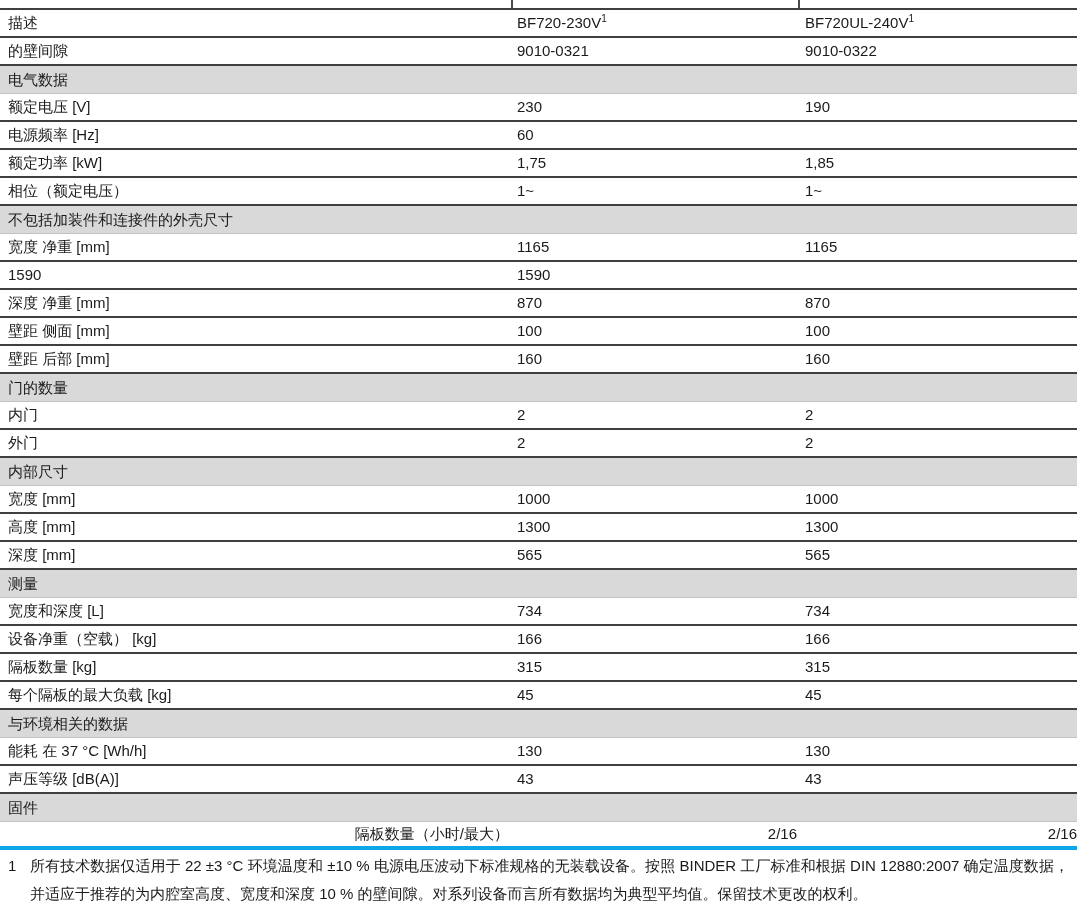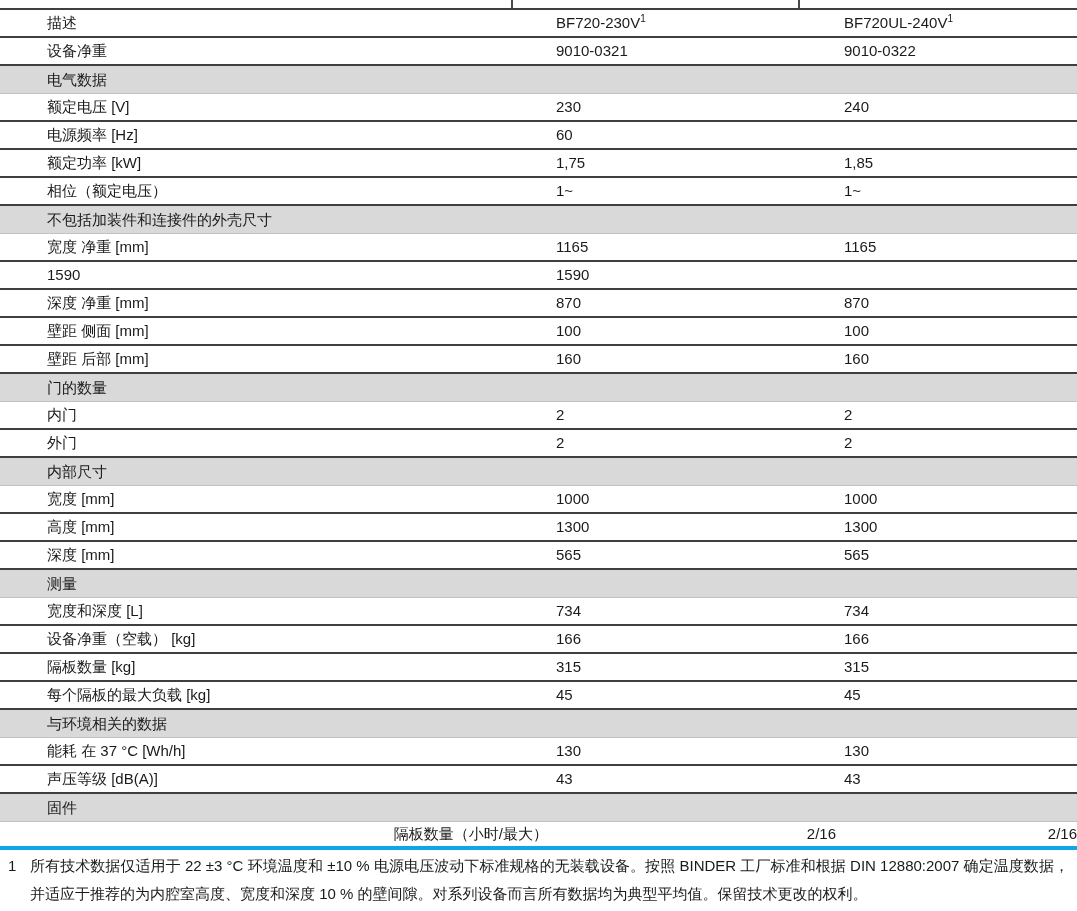--- a/index.html
+++ b/index.html
@@ -35,21 +35,20 @@
     border-top: 2px solid #3f3f3f;
   }
   .row {
     display: grid;
     grid-template-columns: 509px 288px 1fr;
     height: 28px;
     box-sizing: border-box;
     align-items: center;
     border-bottom: 2px solid #3f3f3f;
     background: #ffffff;
-    padding-left: 39px;
   }
   .row.section {
     grid-template-columns: 1fr;
     background: #d9d9d9;
     border-bottom: 1px solid #c2c2c2;
   }
   .row.last {
     border-bottom: 4px solid #0ea5e9;
     text-align: right;
   }
@@ -96,33 +95,33 @@
 
   <div class="spec-table">
 
     <div class="row">
       <div class="cell">描述</div>
       <div class="cell"><span>BF720-230V</span><sup>1</sup></div>
       <div class="cell"><span>BF720UL-240V</span><sup>1</sup></div>
     </div>
 
     <div class="row">
-      <div class="cell">设备净重</div>
+      <div class="cell">的壁间隙</div>
       <div class="cell">9010-0321</div>
       <div class="cell">9010-0322</div>
     </div>
 
     <div class="row section">
       <div class="cell">电气数据</div>
     </div>
 
     <div class="row">
       <div class="cell">额定电压 [V]</div>
       <div class="cell">230</div>
-      <div class="cell">240</div>
+      <div class="cell">190</div>
     </div>
 
     <div class="row">
       <div class="cell">电源频率 [Hz]</div>
       <div class="cell">60</div>
     </div>
 
     <div class="row">
       <div class="cell">额定功率 [kW]</div>
       <div class="cell">1,75</div>

